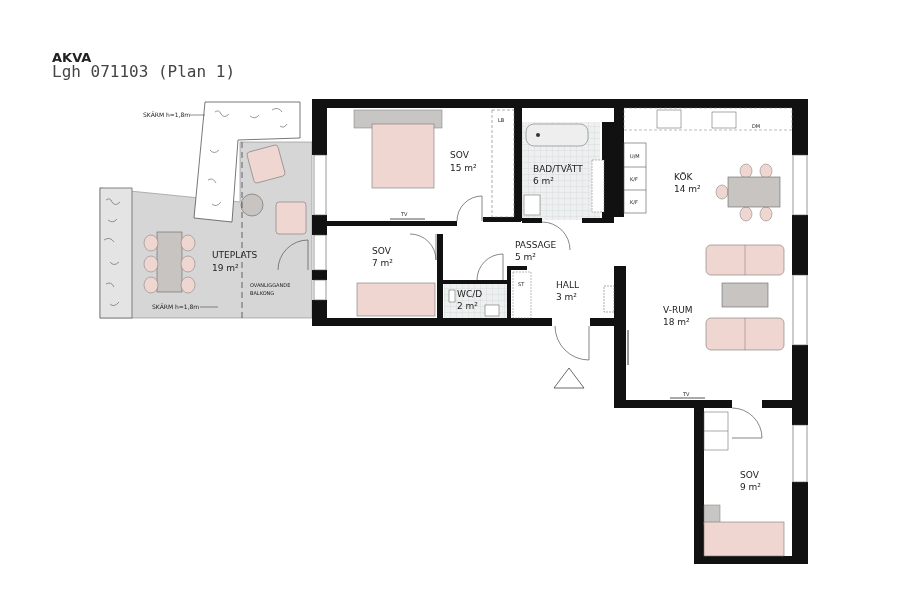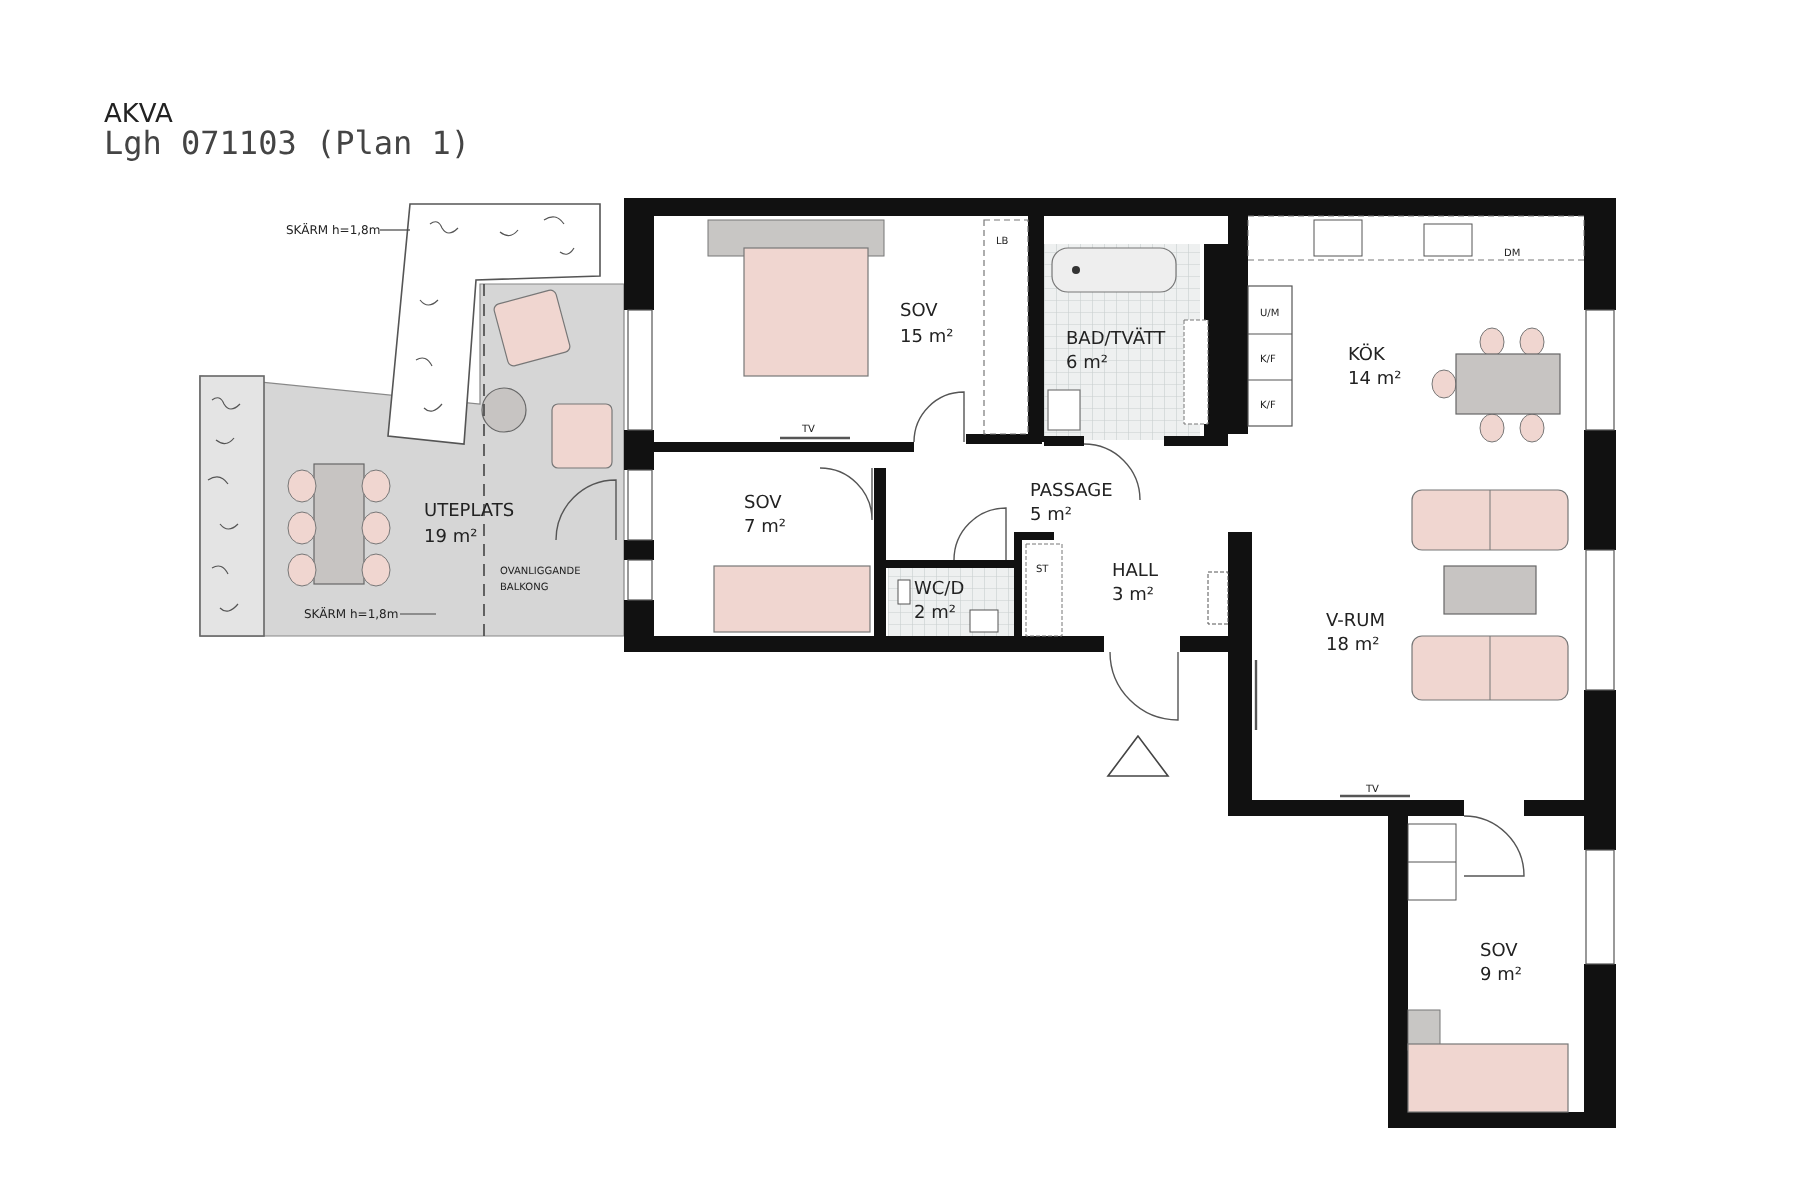--- a/index.html
+++ b/index.html
@@ -1,18 +1,18 @@
 <!DOCTYPE html>
 <html><head>
 <meta charset="utf-8">
 <style>
   html, body { margin:0; padding:0; background:#ffffff; }
   body { width:900px; height:600px; position:relative; overflow:hidden;
          font-family:"DejaVu Sans", sans-serif; color:#222; }
-  .title { position:absolute; left:52px; top:50px; font-weight:normal; font-size:13px; font-family:"DejaVu Sans", sans-serif; }
+  .title { position:absolute; left:52px; top:50px; font-weight:bold; font-size:13px; font-family:"DejaVu Sans", sans-serif; }
   .subtitle { position:absolute; left:52px; top:62px; font-size:16px; font-family:"DejaVu Sans Mono", monospace; color:#444; }
   svg { position:absolute; left:0; top:0; }
   .lbl { font-family:"DejaVu Sans", sans-serif; font-size:9px; fill:#222; }
   .sm { font-family:"DejaVu Sans", sans-serif; font-size:6px; fill:#222; }
   .tiny { font-family:"DejaVu Sans", sans-serif; font-size:5px; fill:#222; }
 </style>
 </head>
 <body>
 
 <div class="title">AKVA</div>

